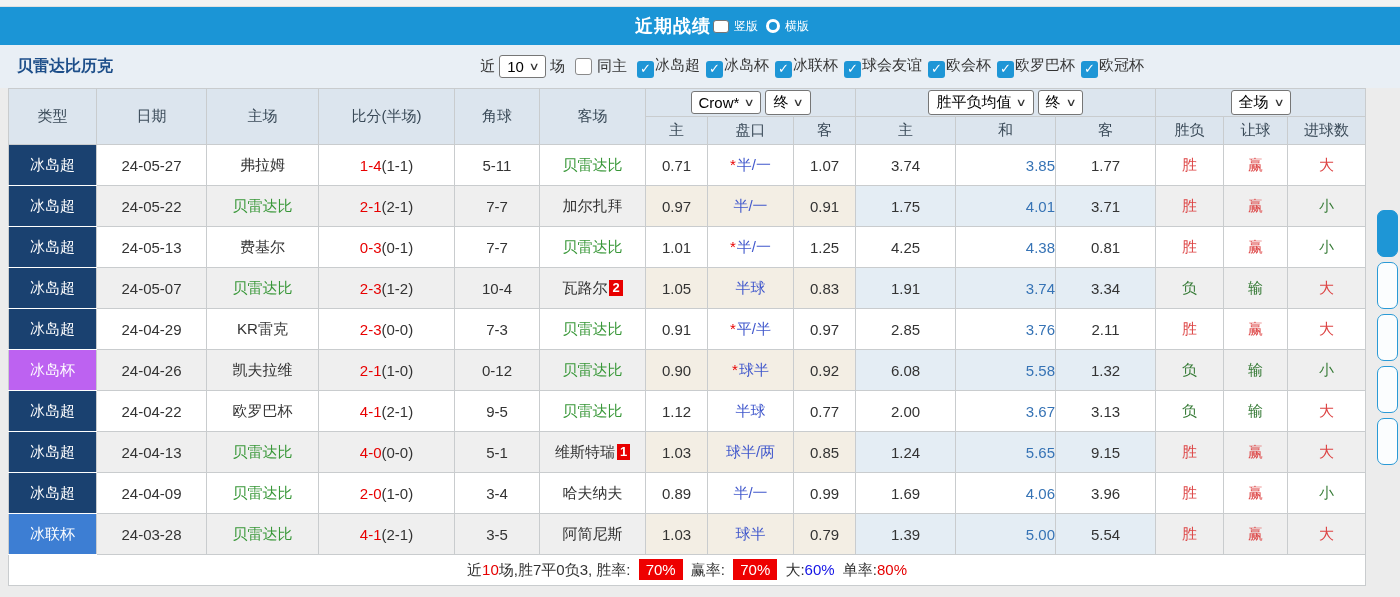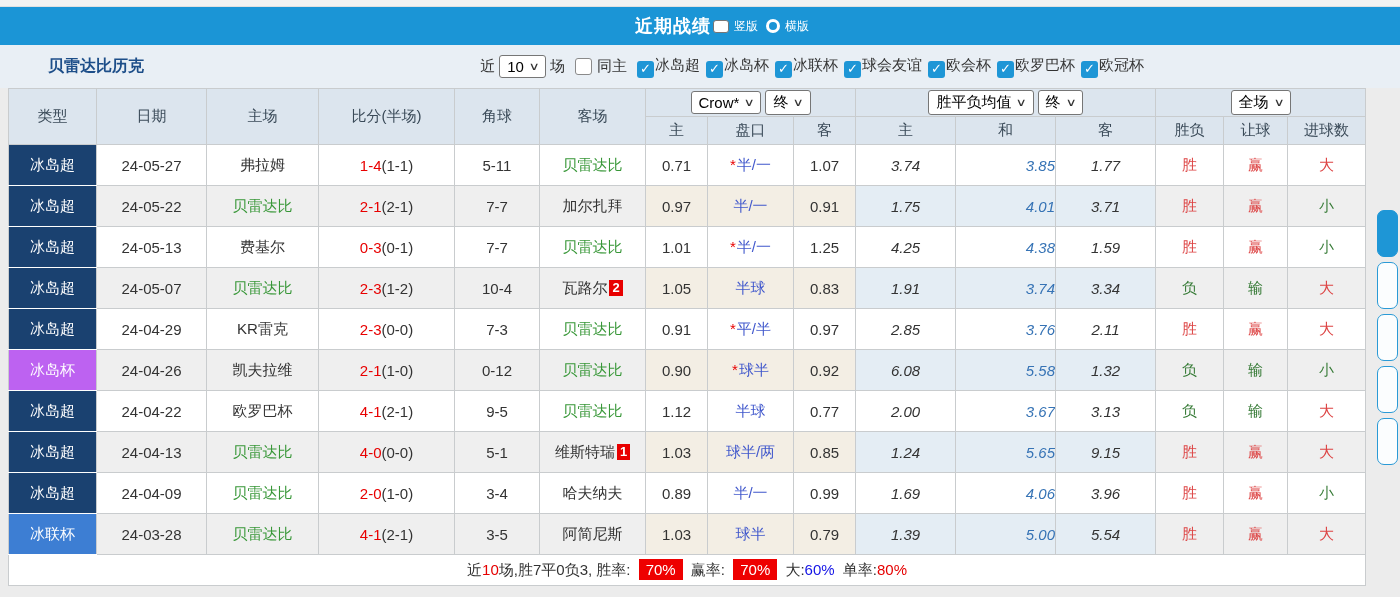--- a/index.html
+++ b/index.html
@@ -7,42 +7,42 @@
   .page { position:relative; width:1400px; height:597px; }
   .top-strip { height:7px; background:#f2f2f2; border-bottom:1px solid #e0e0e0; }
   
   .header-bar { height:38px; background:#1b95d6; display:flex; align-items:center; justify-content:center; color:#fff; }
   .header-title { font-size:18px; font-weight:bold; letter-spacing:1px;margin-left:44px; }
   .radio { display:inline-block; width:13px; height:13px; border-radius:50%; margin:0 5px 0 2px; vertical-align:-1px; }
   .radio.sel { background:#fff; }
   .radio.unsel { background:transparent; border:3px solid #fff; width:14px; height:14px; }
   .radio-label { font-size:12px; }
   
-  .filter-row { height:43px; background:#e9eff5; display:flex; align-items:center; padding-left:48px; font-size:15px; color:#333; }
+  .filter-row { height:43px; background:#e9eff5; display:flex; align-items:center; padding-left:17px; font-size:15px; color:#333; }
   .team-name { font-size:16px; font-weight:bold; color:#1d4e89; }
   .filter-controls { margin-left:auto; margin-right:250px; display:flex; align-items:center; gap:4px; }
   .sel { display:inline-flex; align-items:center; gap:6px; background:#fff; border:1px solid #767676; border-radius:3px; padding:2px 7px; font-size:15px; color:#000; cursor:default; }
   .sel .chev { font-size:11px; color:#333; transform:scaleX(1.4); }
   .cb { display:inline-block; width:17px; height:17px; border-radius:3px; text-align:center; line-height:16px; font-size:13px; margin-right:1px; vertical-align:-3px; }
   .cb.on { background:#1e96d6; color:#fff; }
   .cb.off { background:#fff; border:1px solid #8a8a8a; }
   .cb-label { margin-right:6px; }
   
   table { border-collapse:collapse; table-layout:fixed; width:1357px; margin-left:8px; background:#fff; font-size:15px; color:#333; }
   th, td { border:1px solid #c9ccce; text-align:center; overflow:hidden; white-space:nowrap; }
   thead th { background:#dce5ee; font-weight:normal; color:#3a4a58; height:28px; font-size:15px; }
   thead .selcell { background:#dce5ee; }
   thead .selwrap { display:flex; align-items:center; justify-content:center; gap:4px; }
   tbody td { height:41px; }
   tbody tr:nth-child(even) td { background:#efefef; }
   tbody tr:nth-child(odd) td { background:#ffffff; }
   tbody td.type { color:#fff; font-size:15px; border-top:1px solid #fff; border-bottom:1px solid #fff; }
   tbody td.cream { background:#faf5eb; }
   tbody tr:nth-child(even) td.cream { background:#f3eee4; }
-  tbody td.lblue { background:#ebf3fa;font-style:italic; }
+  tbody td.lblue { background:#ebf3fa; }
   tbody tr:nth-child(even) td.lblue { background:#e4edf4; }
   .green { color:#389738; }
   .red-t { color:#dd4444; }
   .green-t { color:#357a35; }
   .ft { color:#e80000; }
   .hcap { color:#4158cc; }
   .star { color:#e80000; margin-right:1px; }
   .blue-num { color:#3673b5;text-align:right; }
   .badge { display:inline-block; background:#e80000; color:#fff; font-size:13px; font-weight:bold; padding:0 3px; margin-left:2px; line-height:16px; vertical-align:1px; }
   
@@ -195,21 +195,21 @@
           <td>24-05-13</td>
           <td>费基尔</td>
           <td><span class="ft">0-3</span><span>(0-1)</span></td>
           <td>7-7</td>
           <td class="green"><span>贝雷达比</span></td>
           <td class="cream">1.01</td>
           <td class="cream"><span class="star">*</span><span class="hcap">半/一</span></td>
           <td class="cream">1.25</td>
           <td class="lblue">4.25</td>
           <td class="lblue blue-num">4.38</td>
-          <td class="lblue">1.59</td>
+          <td class="lblue">0.81</td>
           <td class="red-t">胜</td>
           <td class="red-t">赢</td>
           <td class="green-t">小</td>
         </tr>
         <tr>
           <td class="type" style="background: rgb(26, 65, 112);">冰岛超</td>
           <td>24-05-07</td>
           <td class="green">贝雷达比</td>
           <td><span class="ft">2-3</span><span>(1-2)</span></td>
           <td>10-4</td>

